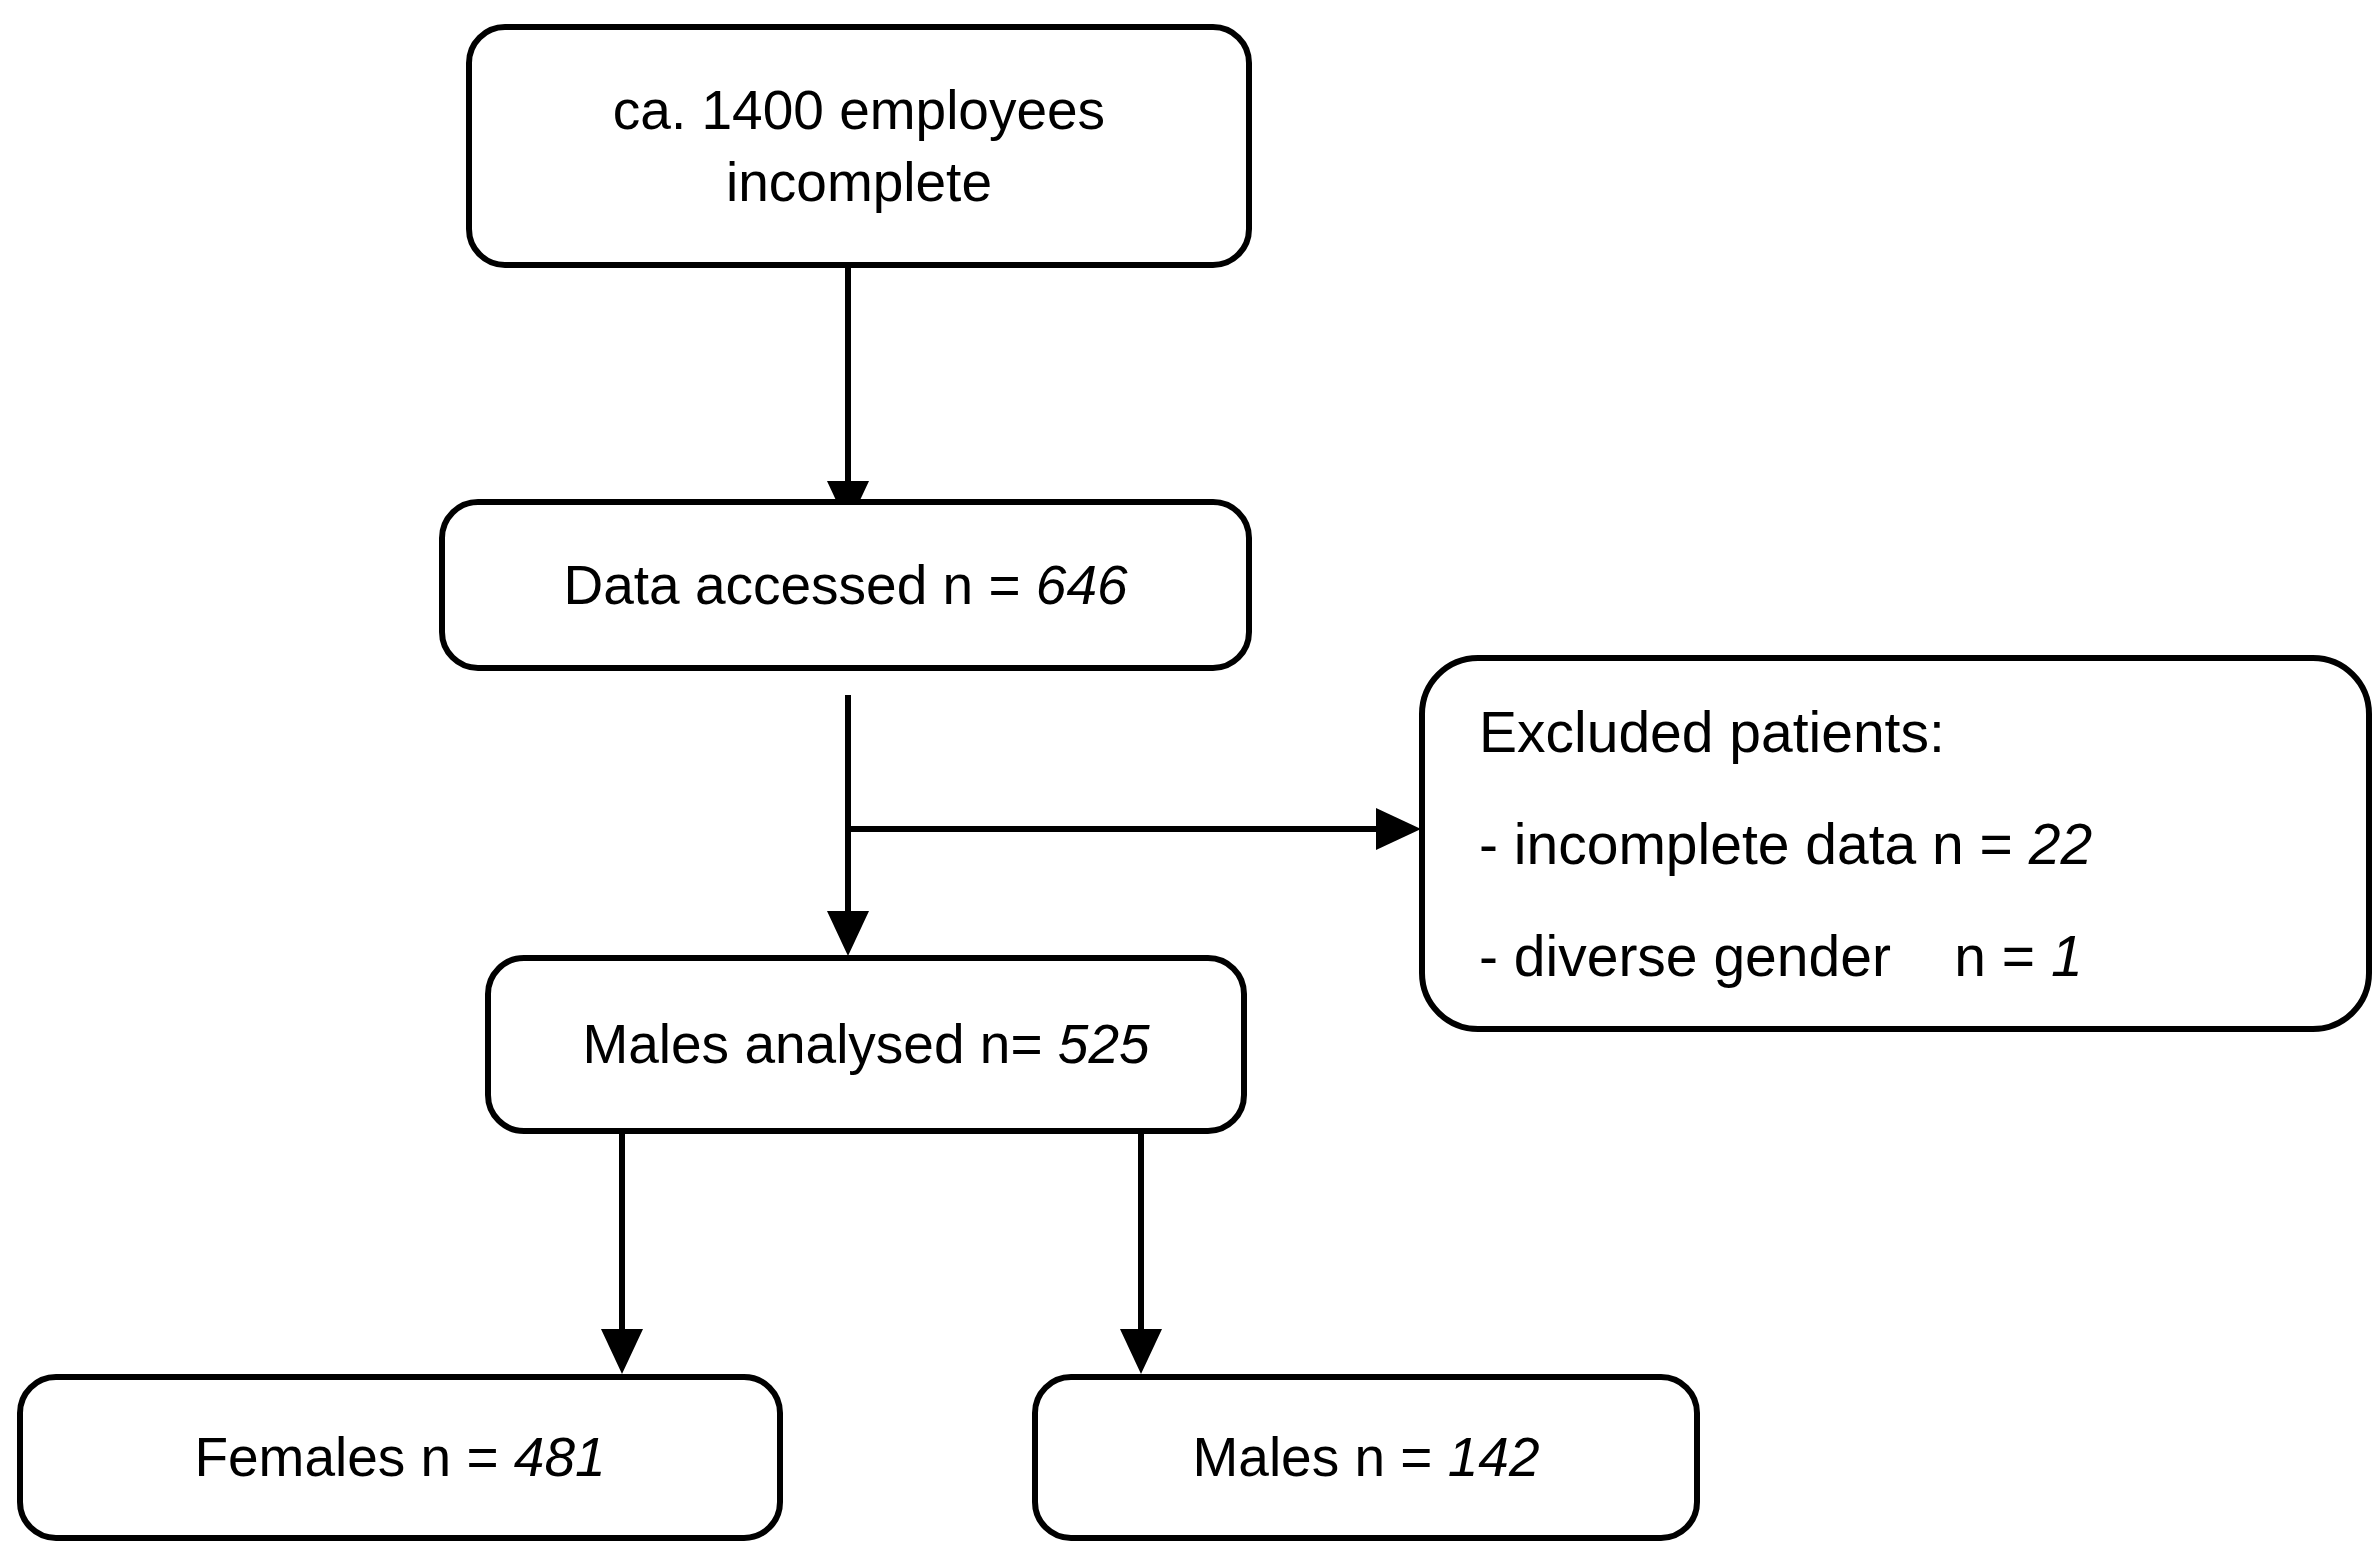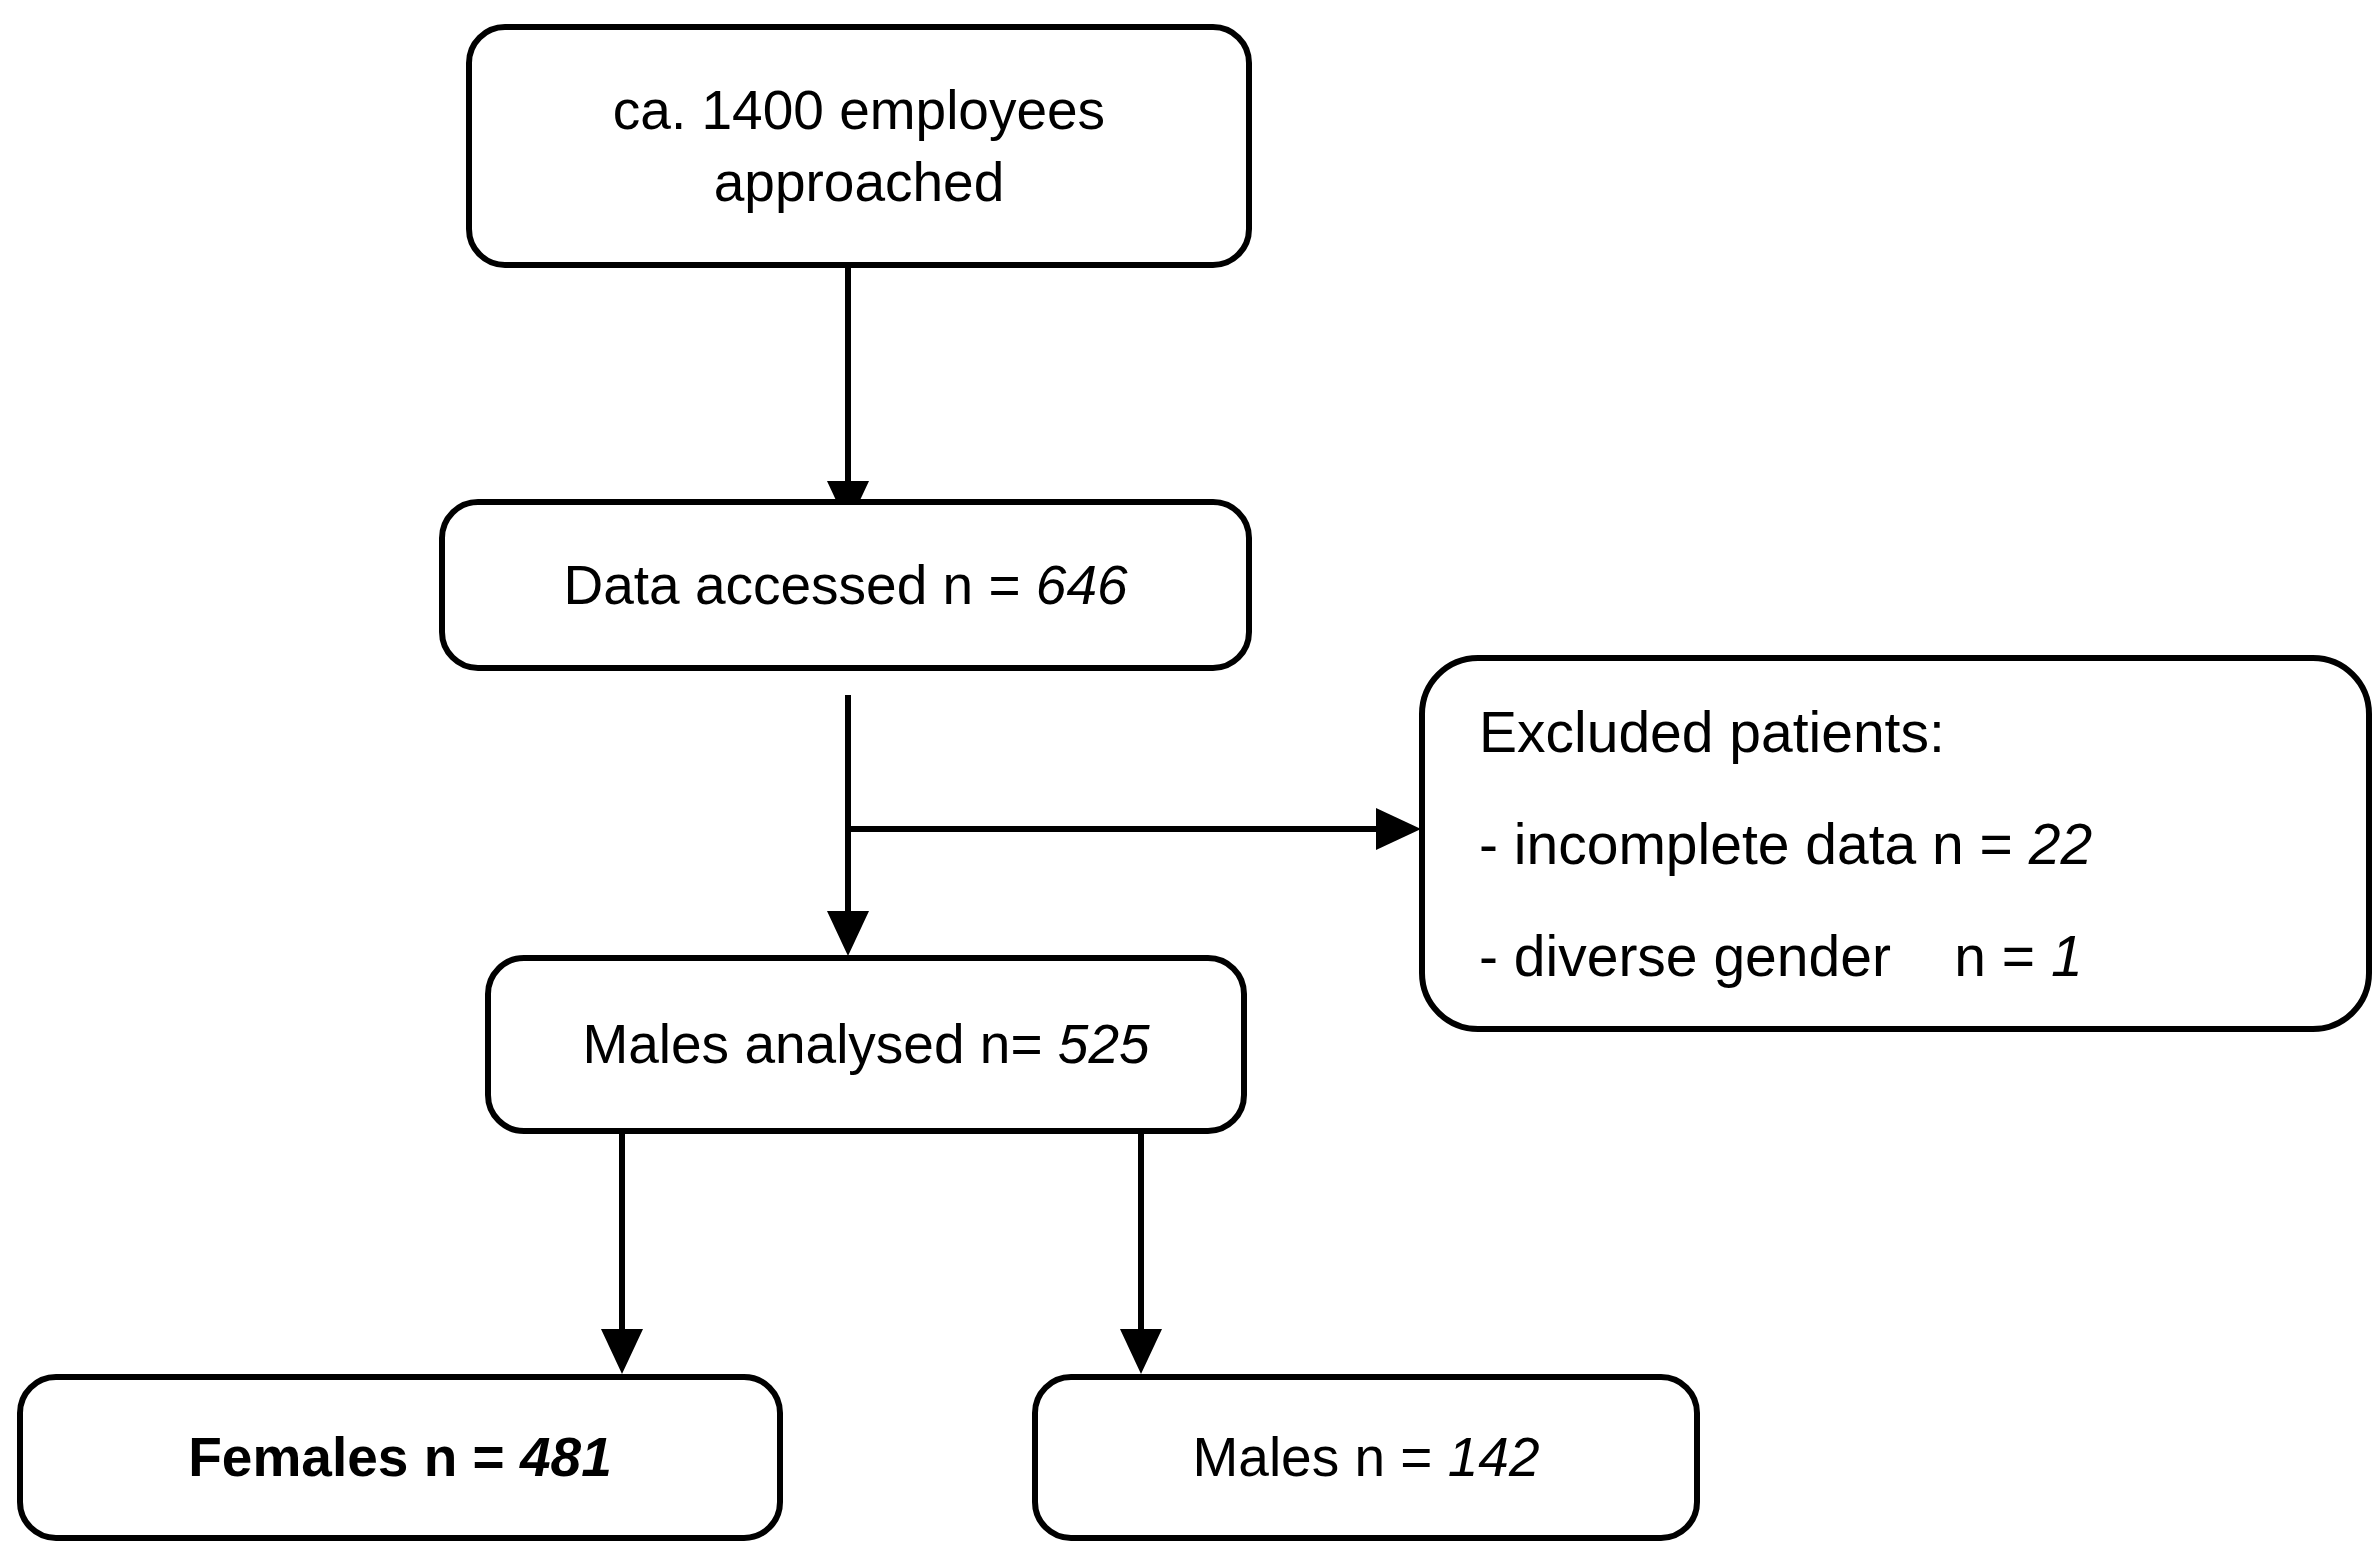--- a/index.html
+++ b/index.html
@@ -30,21 +30,21 @@
     font-size: 55px;
     line-height: 1.32;
     color: #000000;
   }
   .box .line { white-space: pre; }
   em.num { font-style: italic; }
 
   #box-approached { left: 466px;  top: 24.4px;   width: 786px;  height: 244px; }
   #box-accessed   { left: 439px;  top: 499px;  width: 813px; height: 172px; }
   #box-analysed   { left: 485px;  top: 955px; width: 762px;  height: 179px; }
-  #box-females    { left: 17px;   top: 1374px; width: 766px;  height: 167px; font-weight: bold; }
+  #box-females    { left: 17px;   top: 1374px; width: 766px;  height: 167px; }
   #box-males      { left: 1032px; top: 1374px; width: 668px;  height: 167px; }
 
   #box-excluded {
     left: 1419px; top: 655px; width: 953px; height: 377px;
     border-radius: 59px;
     align-items: flex-start;
     justify-content: center;
     text-align: left;
     padding: 0 24.4px 0 54px;
     font-size: 57px;
@@ -66,21 +66,21 @@
     border-left: 45px solid #000000;
   }
 </style>
 </head>
 <body>
 
 <div id="canvas">
 
   <div class="box" id="box-approached">
     <span class="line">ca. 1400 employees</span>
-    <span class="line">approached</span>
+    <span class="line">incomplete</span>
   </div>
 
   <div class="shaft-v" style="left:845px; top:267px; height:218px;"></div>
   <div class="head-down" style="left:827px; top:481px;"></div>
 
   <div class="box" id="box-accessed">
     <span class="line"><span class="line">Data accessed n = </span><em class="num">646</em></span>
   </div>
 
   <div class="shaft-v" style="left:845px; top:695px; height:218px;"></div>

